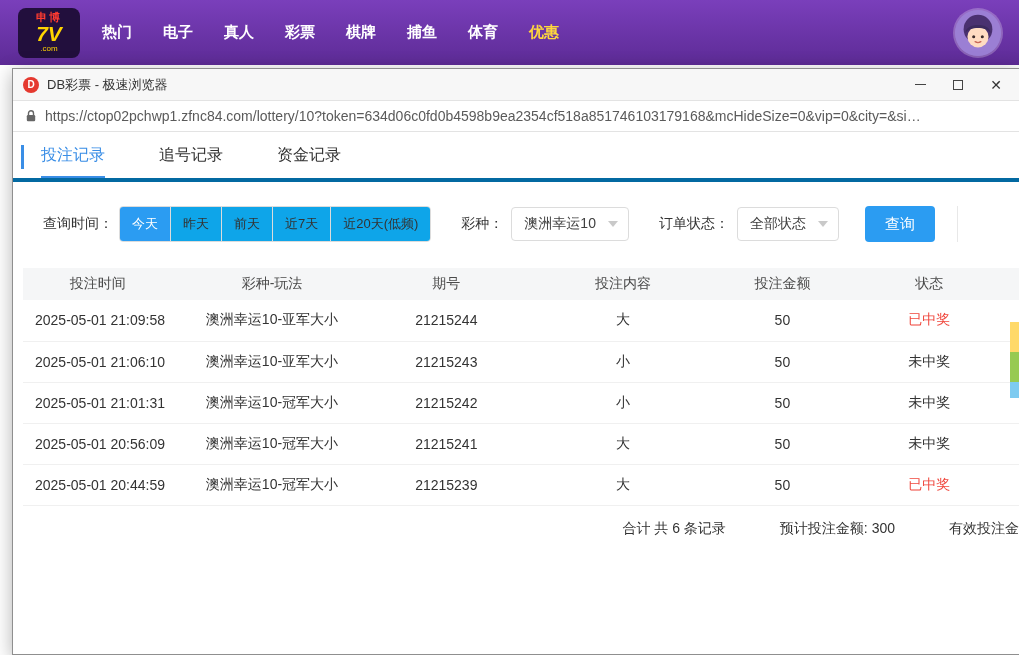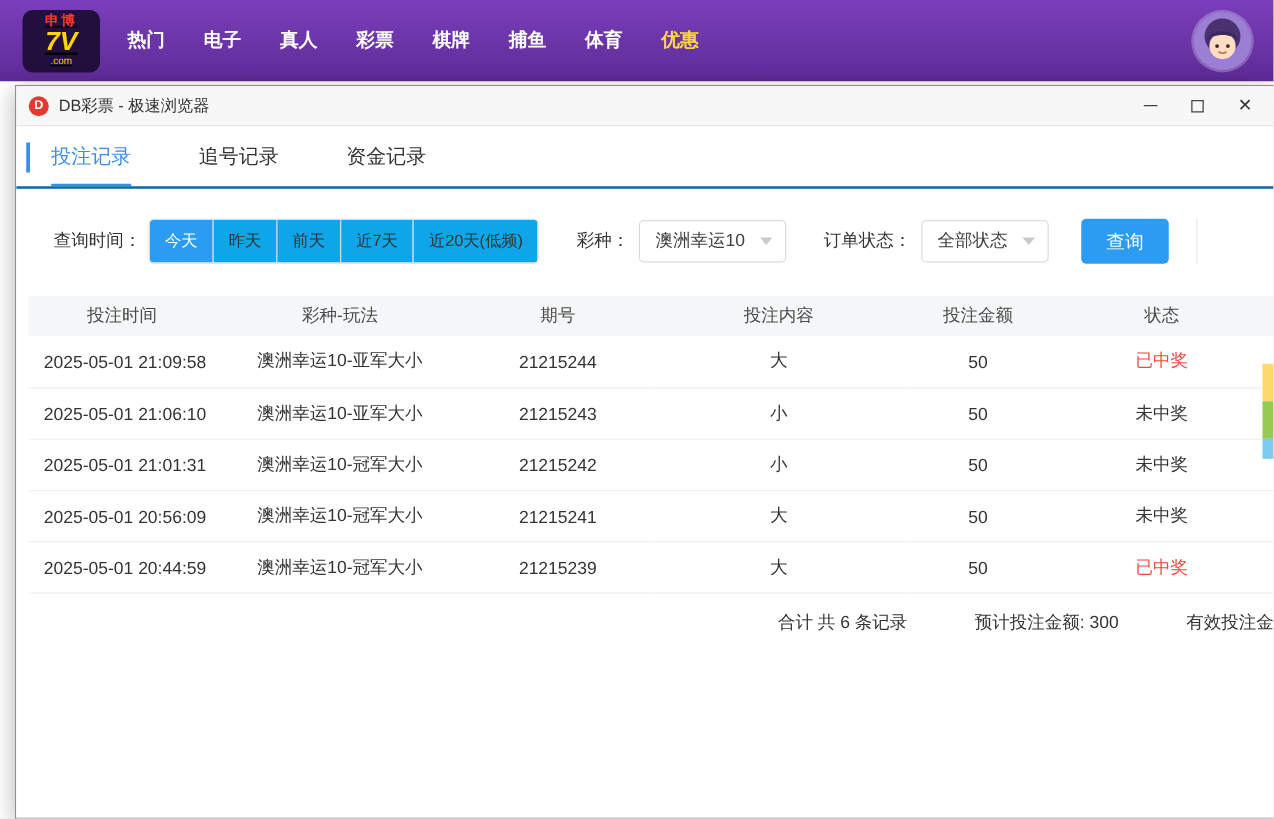--- a/index.html
+++ b/index.html
@@ -4,21 +4,21 @@
 <style>
   * { margin:0; padding:0; box-sizing:border-box; }
   html,body { width:1019px; height:655px; }
   body { font-family:"Liberation Sans","DejaVu Sans",sans-serif; background:#ddd; }
   .stage { position:relative; width:1019px; height:655px; overflow:hidden; background:#fff; }
 
   
   .topbar { height:65px; background:linear-gradient(180deg,#7a3fbb 0%,#5d2b96 100%);
             display:flex; align-items:center; padding:0 18px; }
   .logo { width:62px; height:50px; background:#220f3d; border-radius:8px; display:flex;
-          flex-direction:column; align-items:center; justify-content:center; line-height:1.05; cursor:pointer;text-decoration:underline; }
+          flex-direction:column; align-items:center; justify-content:center; line-height:1.05; cursor:pointer; }
   .logo-top { color:#ff3b30; font-size:11px; font-weight:bold; letter-spacing:2px; }
   .logo-main { color:#ffd400; font-size:21px; font-weight:bold; font-style:italic; }
   .logo-sub { color:#ffd400; font-size:8px; }
   .topnav { display:flex; gap:31px; margin-left:22px; }
   .nav-item { color:#fff; font-size:15px; font-weight:bold; cursor:pointer; white-space:nowrap; }
   .nav-item.hl { color:#ffd83d; }
   .avatar { margin-left:auto; width:46px; height:46px; border-radius:50%; overflow:hidden;
             cursor:pointer; box-shadow:0 0 0 2px rgba(255,255,255,.25); background:#9b7fd4; }
 
   
@@ -36,21 +36,21 @@
   .ico-min { width:11px; height:1px; background:#444; }
   .ico-max { width:10px; height:10px; border:1px solid #444; }
   .ico-close { font-size:14px; color:#333; }
   .urlbar { height:31px; background:#fff; border-bottom:1px solid #e3e3e3; display:flex;
             align-items:center; padding:0 12px; gap:8px; flex:none; }
   .url-text { font-size:14px; color:#5a5a5a; white-space:nowrap; overflow:hidden; flex:1; }
 
   .content { flex:1; position:relative; background:#fff; overflow:hidden; }
 
   
-  .tabs { height:50px; border-bottom:2px solid #0369a1; display:flex; align-items:stretch;
+  .tabs { height:50px; border-bottom:4px solid #0369a1; display:flex; align-items:stretch;
           padding-left:28px; gap:54px; position:relative; }
   .tab { font-size:16px; color:#333; display:flex; align-items:center; cursor:pointer;
          border-bottom:2px solid transparent; padding-top:2px; }
   .tab.active { color:#3a8ee6; border-bottom-color:#3a8ee6; }
   .tab-accent { position:absolute; left:8px; top:13px; width:3px; height:24px; background:#3a8ee6; }
 
   
   .filters { display:flex; align-items:center; margin:24px 0 0 30px; }
   .f-label { font-size:14px; color:#333; white-space:nowrap; }
   .seg { display:flex; border:1px solid #dcdcdc; border-radius:4px; overflow:hidden; margin-left:6px; }
@@ -135,20 +135,27 @@
           </span>
         <span class="win-btn">
             <span class="ico-max"></span>
           </span>
         <span class="win-btn">
             <span class="ico-close">✕</span>
           </span>
       </span>
     </div>
 
+    <div class="urlbar">
+      <svg width="12" height="14" viewBox="0 0 12 14">
+        <path d="M3.5 6V4.2a2.5 2.5 0 015 0V6" fill="none" stroke="#666" stroke-width="1.4"></path>
+        <rect x="1.8" y="6" width="8.4" height="6.3" rx="1.2" fill="#666"></rect>
+      </svg>
+      <span class="url-text">https://ctop02pchwp1.zfnc84.com/lottery/10?token=634d06c0fd0b4598b9ea2354cf518a851746103179168&amp;mcHideSize=0&amp;vip=0&amp;city=&amp;si…</span>
+    </div>
 
     <div class="content">
 
       <div class="tabs">
         <span class="tab-accent"></span>
       <span class="tab active">投注记录</span>
           <span class="tab">追号记录</span>
           <span class="tab">资金记录</span>
         </div>
 

